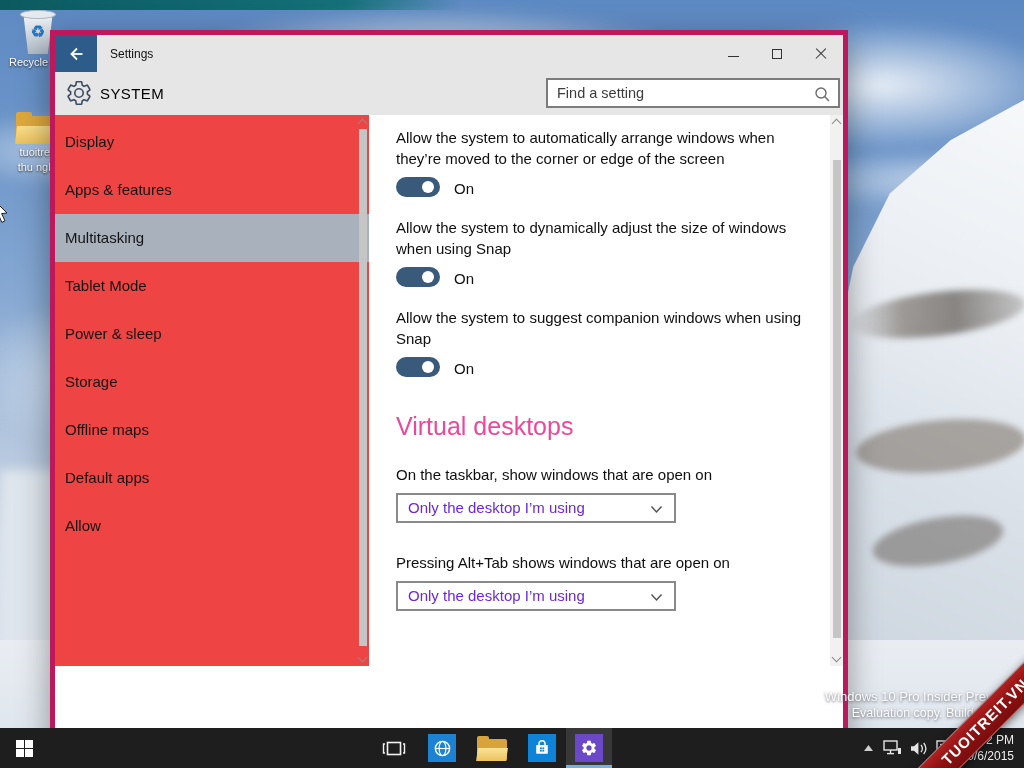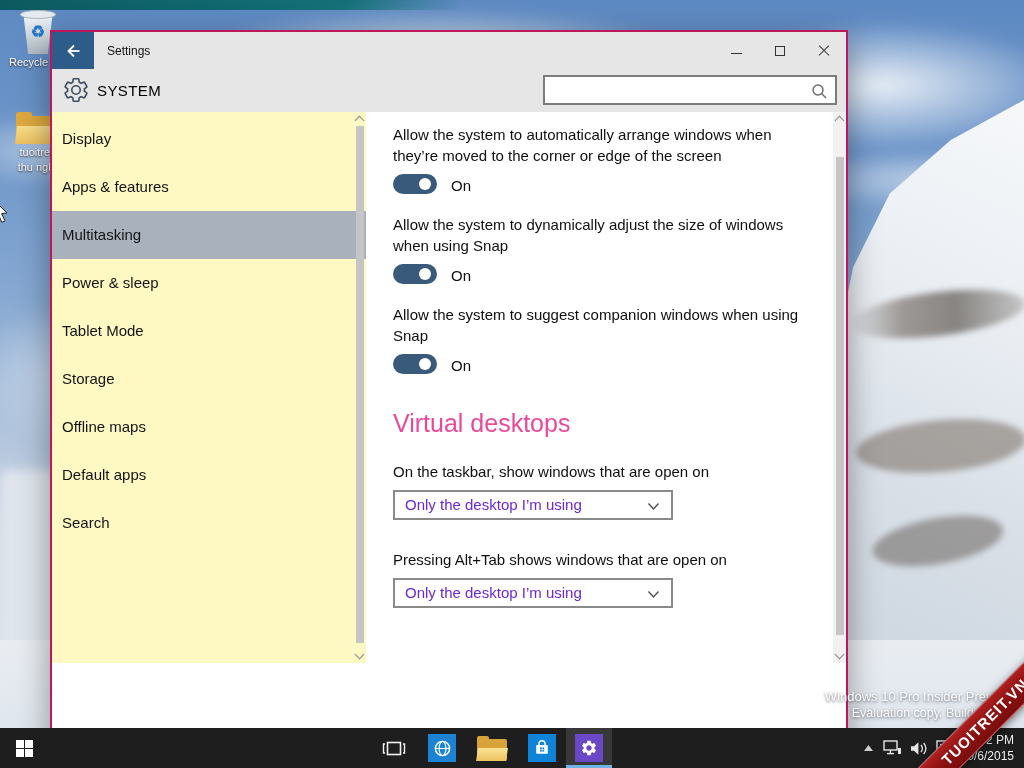--- a/index.html
+++ b/index.html
@@ -55,21 +55,21 @@
   .watermark .w1 { font-size:13px; line-height:17px; }
   .watermark .w2 { font-size:12.5px; line-height:17px; }
   .ribbon { position:absolute; left:855px; top:707px; width:260px; height:30px; transform:rotate(-45deg);
     background:linear-gradient(180deg,#b02020 0%,#8e1212 45%,#7a0d0d 100%);
     border-top:1px solid rgba(255,255,255,.45); border-bottom:1px solid rgba(255,255,255,.25);
     box-shadow:0 2px 8px rgba(0,0,0,.5); z-index:50;
     color:#fff; font-weight:bold; font-size:15px; letter-spacing:1px; text-align:center; line-height:28px; }
 
   
   #window { position:absolute; left:50px; top:30px; width:798px; height:729px; z-index:10;
-    background:#fff; border:2px solid #be185d; box-shadow:0 10px 30px rgba(0,0,0,.38); }
+    background:#fff; border:5px solid #be185d; box-shadow:0 10px 30px rgba(0,0,0,.38); }
   .titlebar { display:flex; align-items:center; height:37px; background:#e6e6e6; }
   .back-btn { width:42px; height:37px; background:#2e5c8a; display:flex; align-items:center; justify-content:center; flex:none; }
   .win-title { margin-left:13px; font-size:12px; color:#111; }
   .controls { margin-left:auto; display:flex; }
   .ctl { width:44px; height:37px; display:flex; align-items:center; justify-content:center; }
   .min-glyph { width:11px; height:0; border-top:1.5px solid #333; margin-top:6px; }
   .max-glyph { width:10px; height:10px; border:1.2px solid #333; }
   .cls-glyph { position:relative; width:12px; height:12px; }
   .cls-glyph::before,.cls-glyph::after { content:""; position:absolute; left:-1px; top:5px; width:14px; height:1.4px; background:#333; }
   .cls-glyph::before { transform:rotate(45deg); } .cls-glyph::after { transform:rotate(-45deg); }
@@ -77,21 +77,21 @@
   .header { position:relative; height:43px; background:#e6e6e6; }
   .gear-hdr { position:absolute; left:10px; top:7px; }
   .page-title { position:absolute; left:45px; top:13px; font-size:15px; letter-spacing:.4px; color:#000; }
   .find-box { position:absolute; left:491px; top:6px; width:294px; height:30px; background:#fff; border:2px solid #7c7c7c; }
   .find-box input { position:absolute; inset:0; border:none; outline:none; background:transparent;
     padding:0 30px 0 9px; font-size:14.5px; color:#333; font-family:"Liberation Sans",sans-serif; }
   .find-box input::placeholder { color:#3c3c3c; opacity:1; }
   .find-ico { position:absolute; right:7px; top:6px; }
 
   .wbody { position:relative; display:flex; height:551px; }
-  .sidebar { position:relative; width:314px; background:#fef9c3; padding-top:3px; }
+  .sidebar { position:relative; width:314px; background:#ef4444; padding-top:3px; }
   .snav { height:48px; line-height:48px; padding-left:10px; font-size:15px; color:#141414; cursor:default; }
   .snav.sel { background:#a9b1bc; }
   .vscroll { position:absolute; top:0; bottom:0; width:13px; }
   .vscroll.side { right:0; background:transparent; }
   .vscroll.main { right:0; background:#f1f1f1; }
   .vthumb { position:absolute; left:2.5px; width:8px; background:#c5c5c5; }
   .varrow { position:absolute; left:3px; width:7px; height:7px; border-left:1.6px solid #8b8b8b; border-top:1.6px solid #8b8b8b; }
   .varrow.up { top:5px; transform:rotate(45deg); }
   .varrow.down { bottom:5px; transform:rotate(225deg); }
 
@@ -195,38 +195,39 @@
         </div>
     </div>
   </div>
 
   <div class="header">
     <svg class="gear-hdr" width="28" height="28" viewBox="0 0 24 24">
       <path d="M19.14 12.94c.04-.3.06-.61.06-.94 0-.32-.02-.64-.07-.94l2.03-1.58c.18-.14.23-.41.12-.61l-1.92-3.32c-.12-.22-.37-.29-.59-.22l-2.39.96c-.5-.38-1.03-.7-1.62-.94l-.36-2.54c-.04-.24-.24-.41-.48-.41h-3.84c-.24 0-.43.17-.47.41l-.36 2.54c-.59.24-1.13.57-1.62.94l-2.39-.96c-.22-.08-.47 0-.59.22L2.74 8.87c-.12.21-.08.47.12.61l2.03 1.58c-.05.3-.09.63-.09.94s.02.64.07.94l-2.03 1.58c-.18.14-.23.41-.12.61l1.92 3.32c.12.22.37.29.59.22l2.39-.96c.5.38 1.03.7 1.62.94l.36 2.54c.05.24.24.41.48.41h3.84c.24 0 .44-.17.47-.41l.36-2.54c.59-.24 1.13-.56 1.62-.94l2.39.96c.22.08.47 0 .59-.22l1.92-3.32c.12-.22.07-.47-.12-.61l-2.01-1.58z M12 15.6c-1.98 0-3.6-1.62-3.6-3.6s1.62-3.6 3.6-3.6 3.6 1.62 3.6 3.6-1.62 3.6-3.6 3.6z" fill="none" stroke="#3d4e63" stroke-width="1.4" stroke-linejoin="round"></path>
     </svg>
     <div class="page-title">SYSTEM</div>
     <div class="find-box">
+      <input type="text" placeholder="Find a setting" style="">
       <svg class="find-ico" width="17" height="17" viewBox="0 0 17 17">
         <circle cx="7" cy="7" r="5" fill="none" stroke="#6b6b6b" stroke-width="1.4"></circle>
         <line x1="10.6" y1="10.6" x2="15" y2="15" stroke="#6b6b6b" stroke-width="1.4"></line>
       </svg>
     </div>
   </div>
 
   <div class="wbody">
     <div class="sidebar">
       <div class="snav">Display</div>
       <div class="snav">Apps &amp; features</div>
       <div class="snav sel">Multitasking</div>
+      <div class="snav">Tablet Mode</div>
       <div class="snav">Power &amp; sleep</div>
-      <div class="snav">Tablet Mode</div>
       <div class="snav">Storage</div>
       <div class="snav">Offline maps</div>
       <div class="snav">Default apps</div>
-      <div class="snav">Search</div>
+      <div class="snav">Allow</div>
       <div class="vscroll side">
         <div class="varrow up"></div>
         <div class="vthumb" style="top:14px; height:517px;"></div>
         <div class="varrow down"></div>
       </div>
     </div>
 
     <div class="content">
       <div class="para" style="top:12px;">Allow the system to automatically arrange windows when they’re moved to the corner or edge of the screen</div>
       <div class="toggle-row" style="top:62px;">

